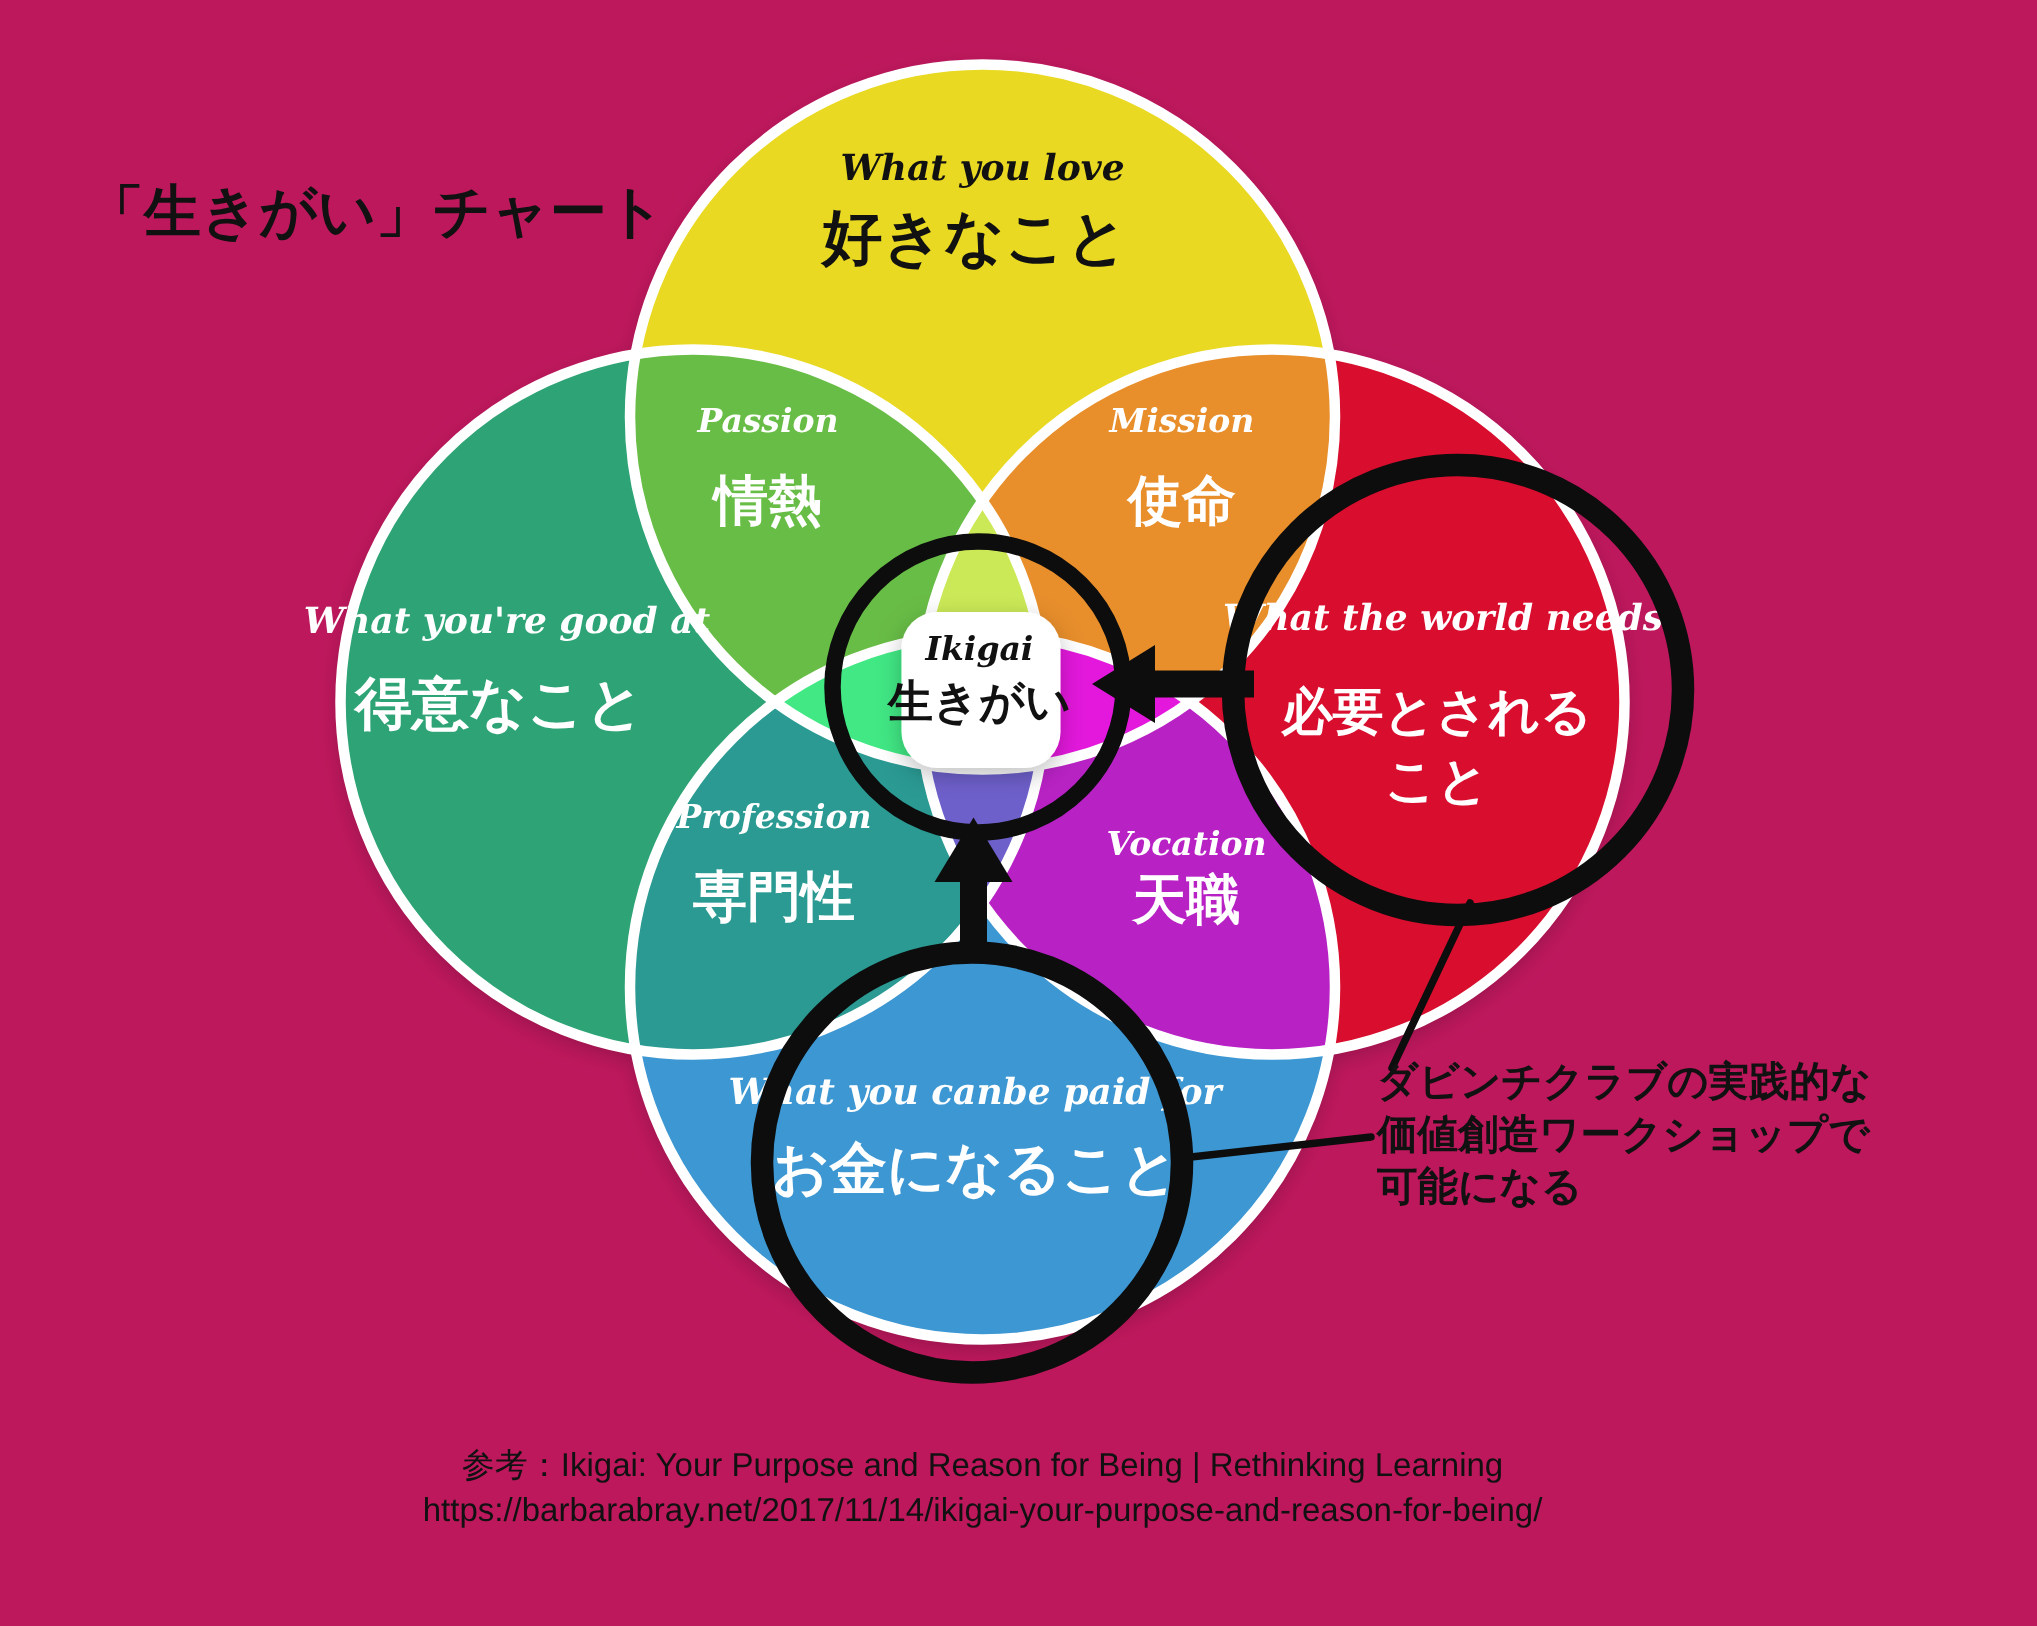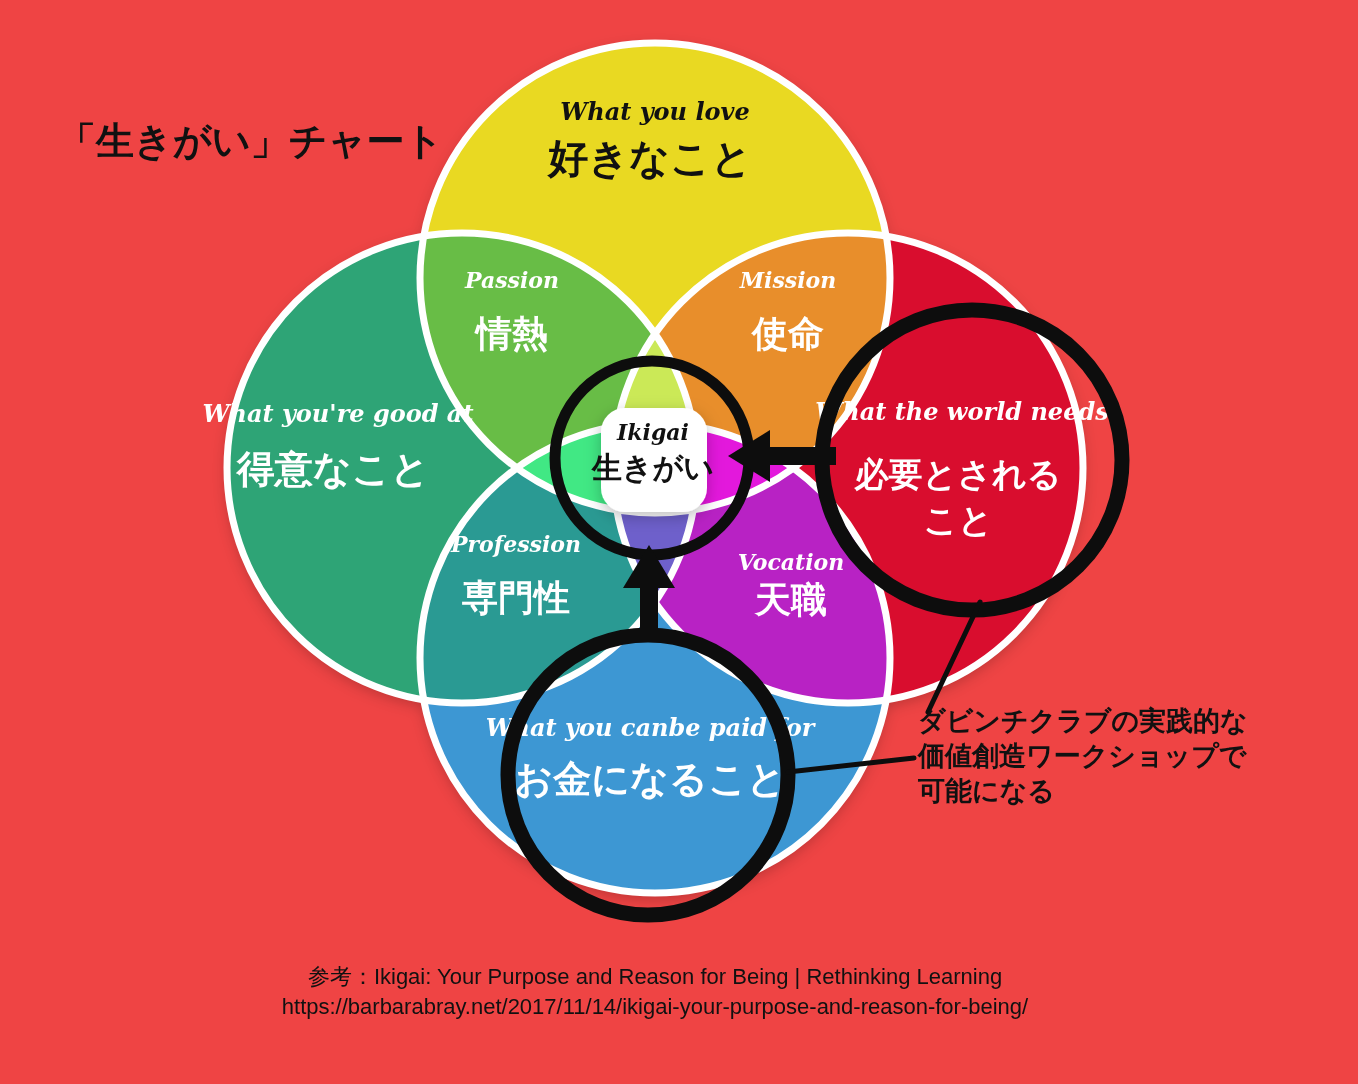--- a/index.html
+++ b/index.html
@@ -1,19 +1,19 @@
 <!DOCTYPE html>
 <html><head>
 <meta charset="utf-8">
 <style>
   html,body { margin:0; padding:0; background:#ffffff; }
   .stage {
     position:relative;
     width:1358px; height:1084px;
-    background:#ef4444;
+    background:#be185d;
     font-family:"Liberation Sans","DejaVu Sans",sans-serif;
     overflow:hidden;
   }
   svg { display:block; }
   text { text-anchor:middle; }
   .t-script { font-family:"DejaVu Serif","Liberation Serif",serif; font-style:italic; font-weight:600; }
   .t-jp     { font-family:"Liberation Sans","DejaVu Sans",sans-serif; font-weight:700; }
   .t-plain  { font-family:"Liberation Sans","DejaVu Sans",sans-serif; font-weight:400; }
   .white { fill:#ffffff; }
   .dark  { fill:#111111; }

